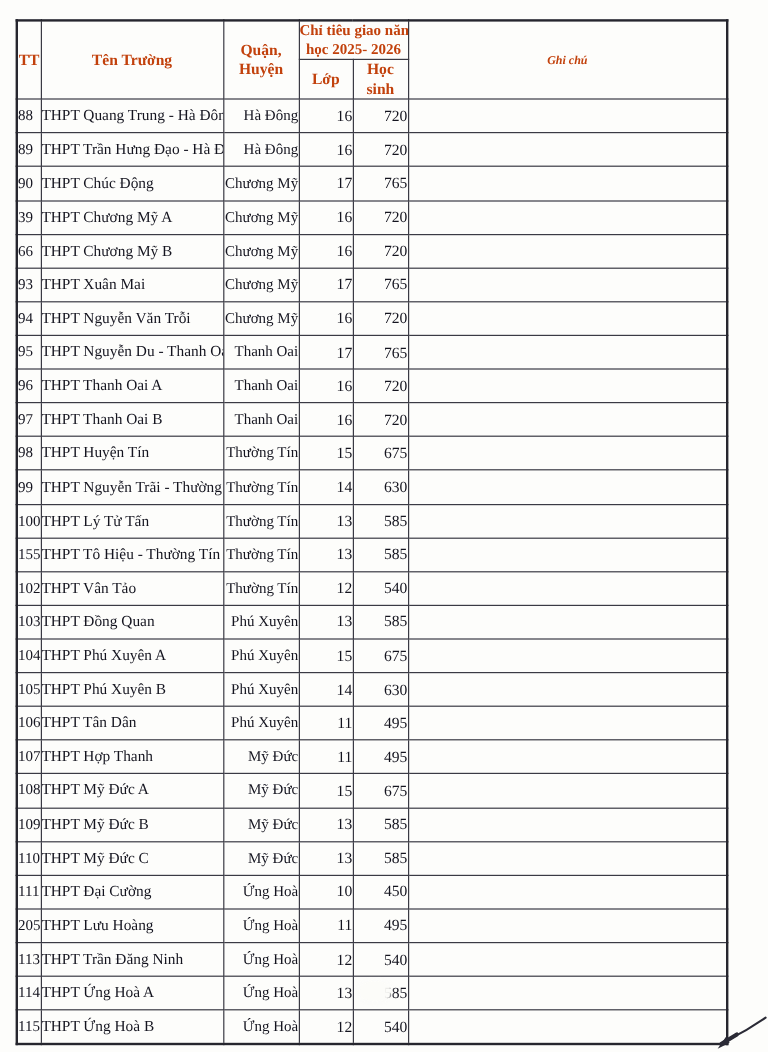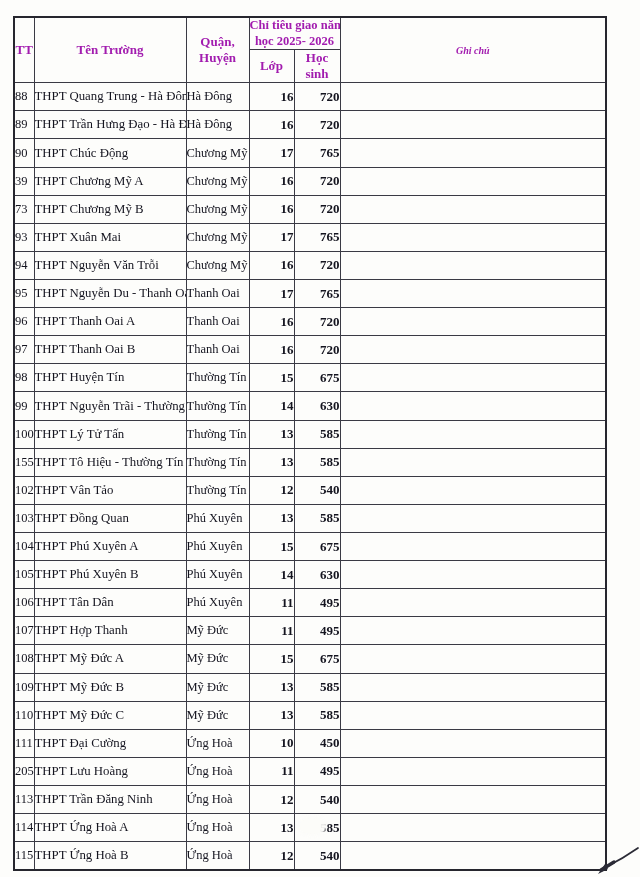--- a/index.html
+++ b/index.html
@@ -36,21 +36,21 @@
     padding: 0;
     vertical-align: middle;
     overflow: hidden;
   }
   table.quota-table {
     border: 2px solid #26262e;
   }
   thead th {
     font-weight: bold;
     font-size: 13px;
-    color: #a21caf;
+    color: #c2410c;
   }
   tr.header-top { height: 30px; }
   tr.header-sub { height: 26px; }
   th.h-quota {
     font-size: 12.5px;
     line-height: 1.25;
     padding: 2px 0;
   }
   th.h-quota div { white-space: nowrap; }
   th.h-note {
@@ -62,26 +62,26 @@
     text-align: left;
     font-size: 12.5px;
   }
   td.c-name {
     text-align: left;
     padding-left: 5px;
     font-size: 12.8px;
     white-space: nowrap;
   }
   td.c-dist {
-    text-align: left;
+    text-align: right;
     font-size: 12.5px;
   }
   td.c-lop, td.c-hs {
     text-align: right;
-    font-weight: bold;
+    font-weight: normal;
     font-size: 13px;
     padding-right: 9px;
     margin-top: 48px;
   }
   td.obscured { position: relative; }
   td.obscured::after {
     content: '';
     position: absolute;
     right: 15px;
     top: 4px;
@@ -157,21 +157,21 @@
     </tr>
         <tr>
       <td class="c-tt">39</td>
       <td class="c-name">THPT Chương Mỹ A</td>
       <td class="c-dist">Chương Mỹ</td>
       <td class="c-lop">16</td>
       <td class="c-hs">720</td>
       <td class="c-note"></td>
     </tr>
         <tr>
-      <td class="c-tt">73</td>
+      <td class="c-tt">66</td>
       <td class="c-name">THPT Chương Mỹ B</td>
       <td class="c-dist">Chương Mỹ</td>
       <td class="c-lop">16</td>
       <td class="c-hs">720</td>
       <td class="c-note"></td>
     </tr>
         <tr>
       <td class="c-tt">93</td>
       <td class="c-name">THPT Xuân Mai</td>
       <td class="c-dist">Chương Mỹ</td>

